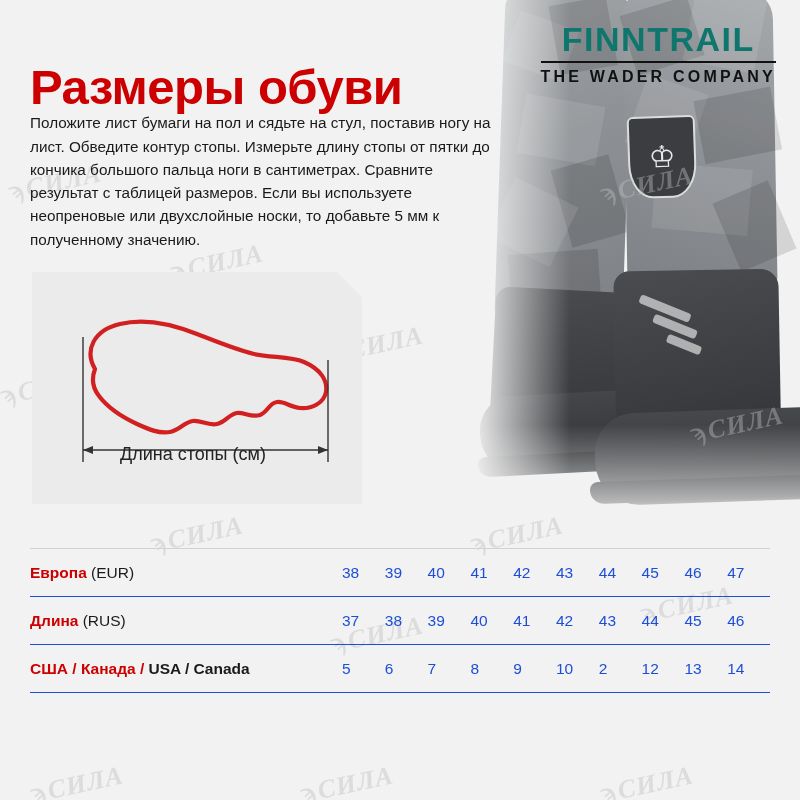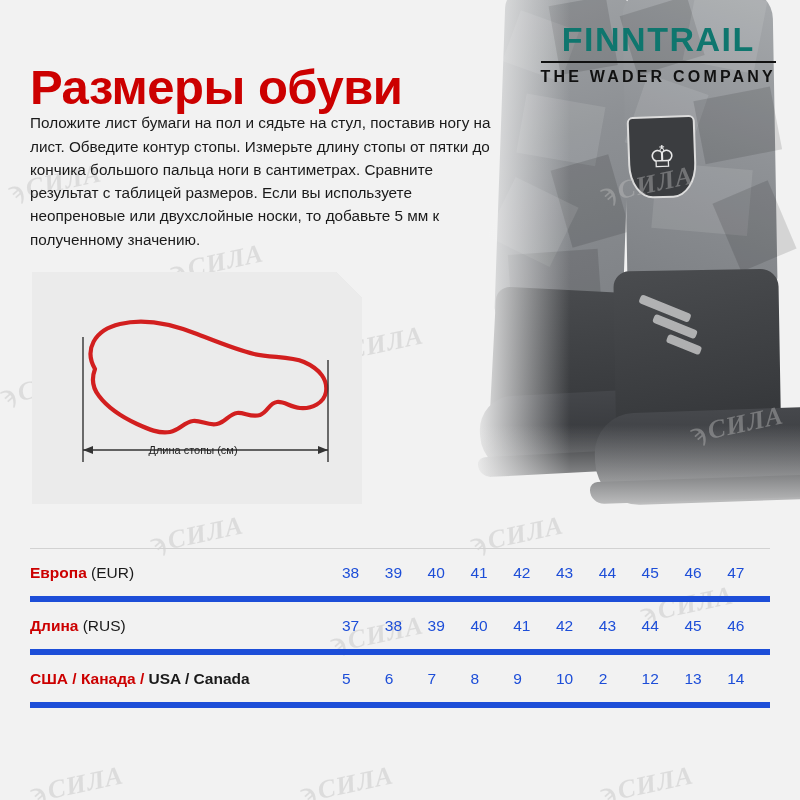--- a/index.html
+++ b/index.html
@@ -234,37 +234,37 @@
     width: 0; height: 0;
     border-right: 26px solid #dcdcdc;
     border-bottom: 26px solid transparent;
   }
   .diagram svg { position: absolute; inset: 0; }
   .dim-label {
     position: absolute;
     left: 0; right: 8px;
     top: 172px;
     text-align: center;
-    font-size: 11px;
+    font-size: 18px;
     color: #222;
   }
 
   
   .table {
     position: absolute;
     left: 30px;
     top: 548px;
     width: 740px;
     z-index: 8;
   }
   .trow {
     display: flex;
     align-items: center;
     height: 47px;
-    border-bottom: 6px solid #1d4ed8;
+    border-bottom: 1px solid #1d4ed8;
   }
   .trow:first-child { border-top: 1px solid #d2d2d2; }
   .rlabel {
     width: 312px;
     font-size: 15.5px;
     font-weight: bold;
     color: #1a1a1a;
     white-space: nowrap;
   }
   .rlabel .red { color: #cc0000; }

